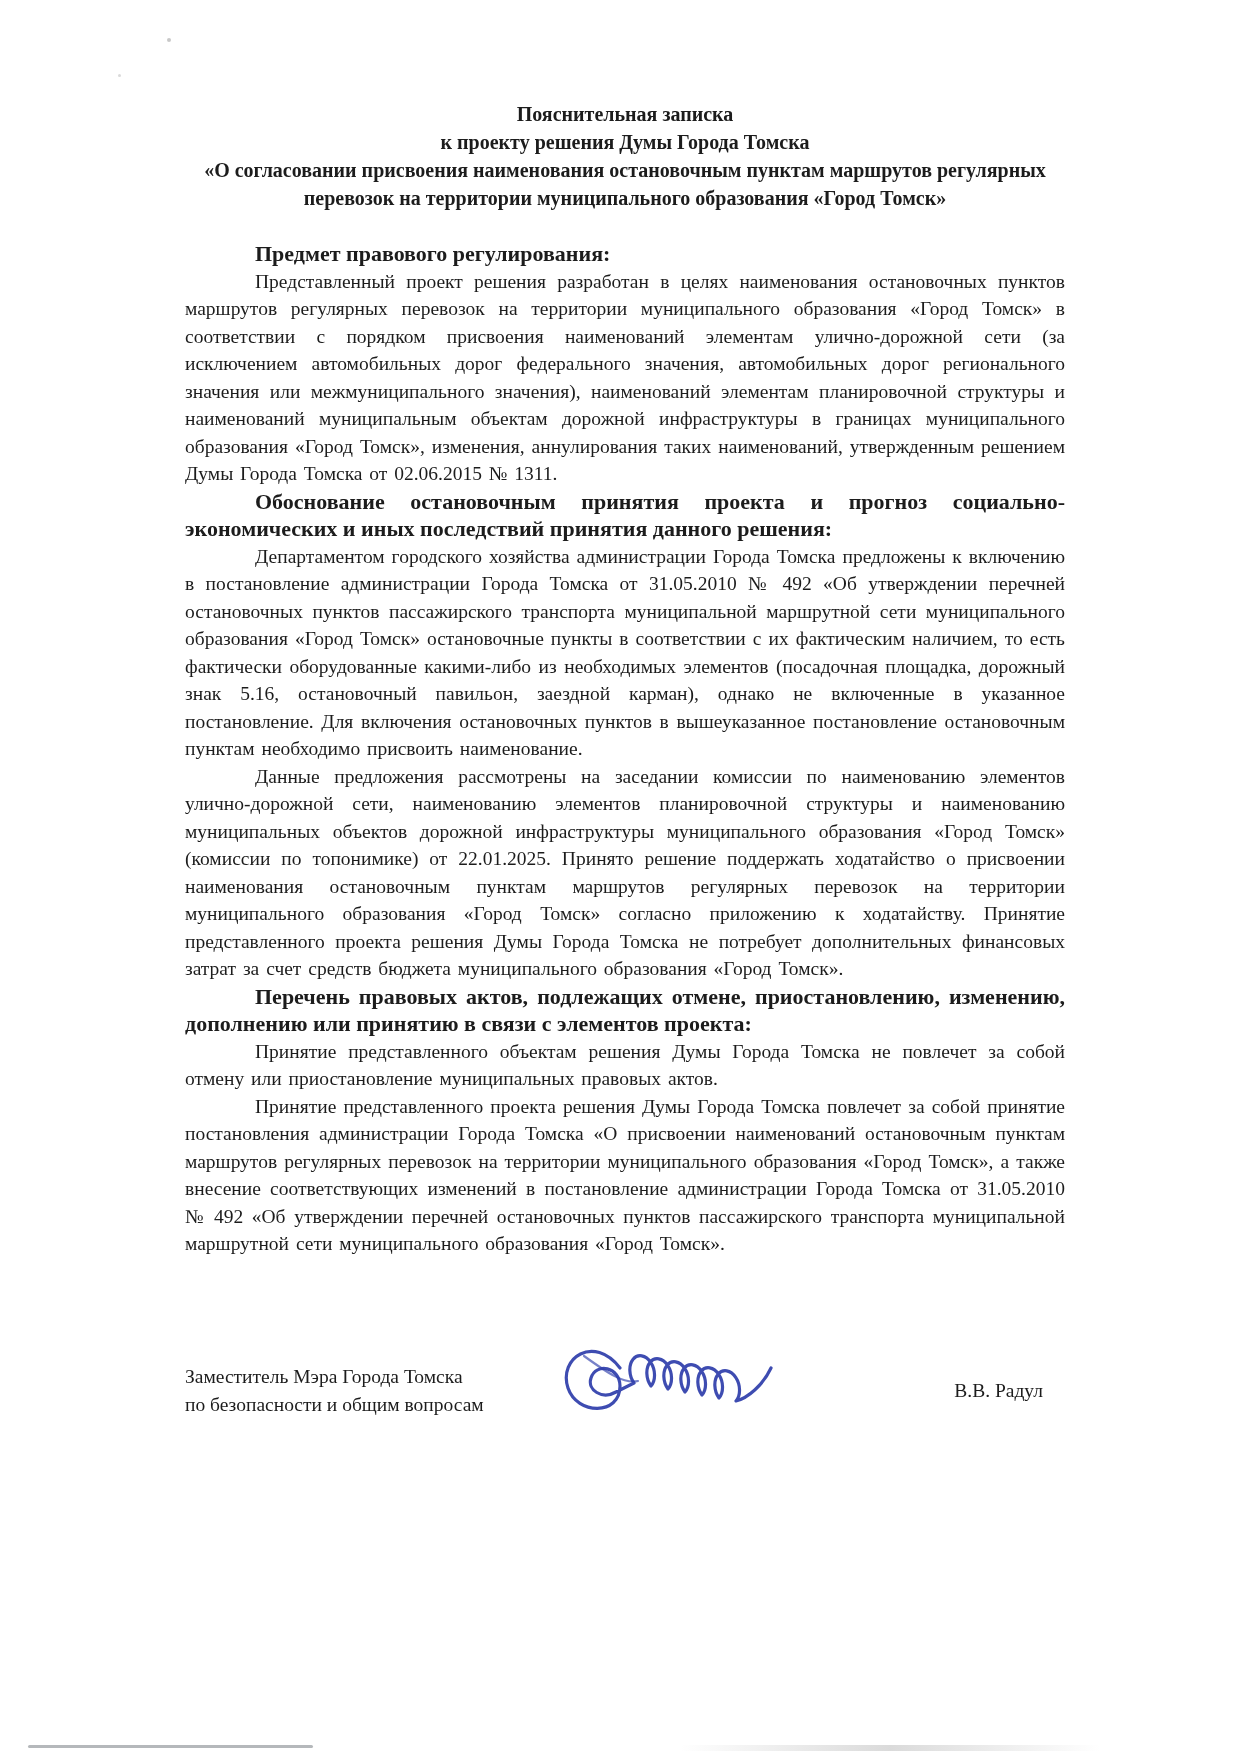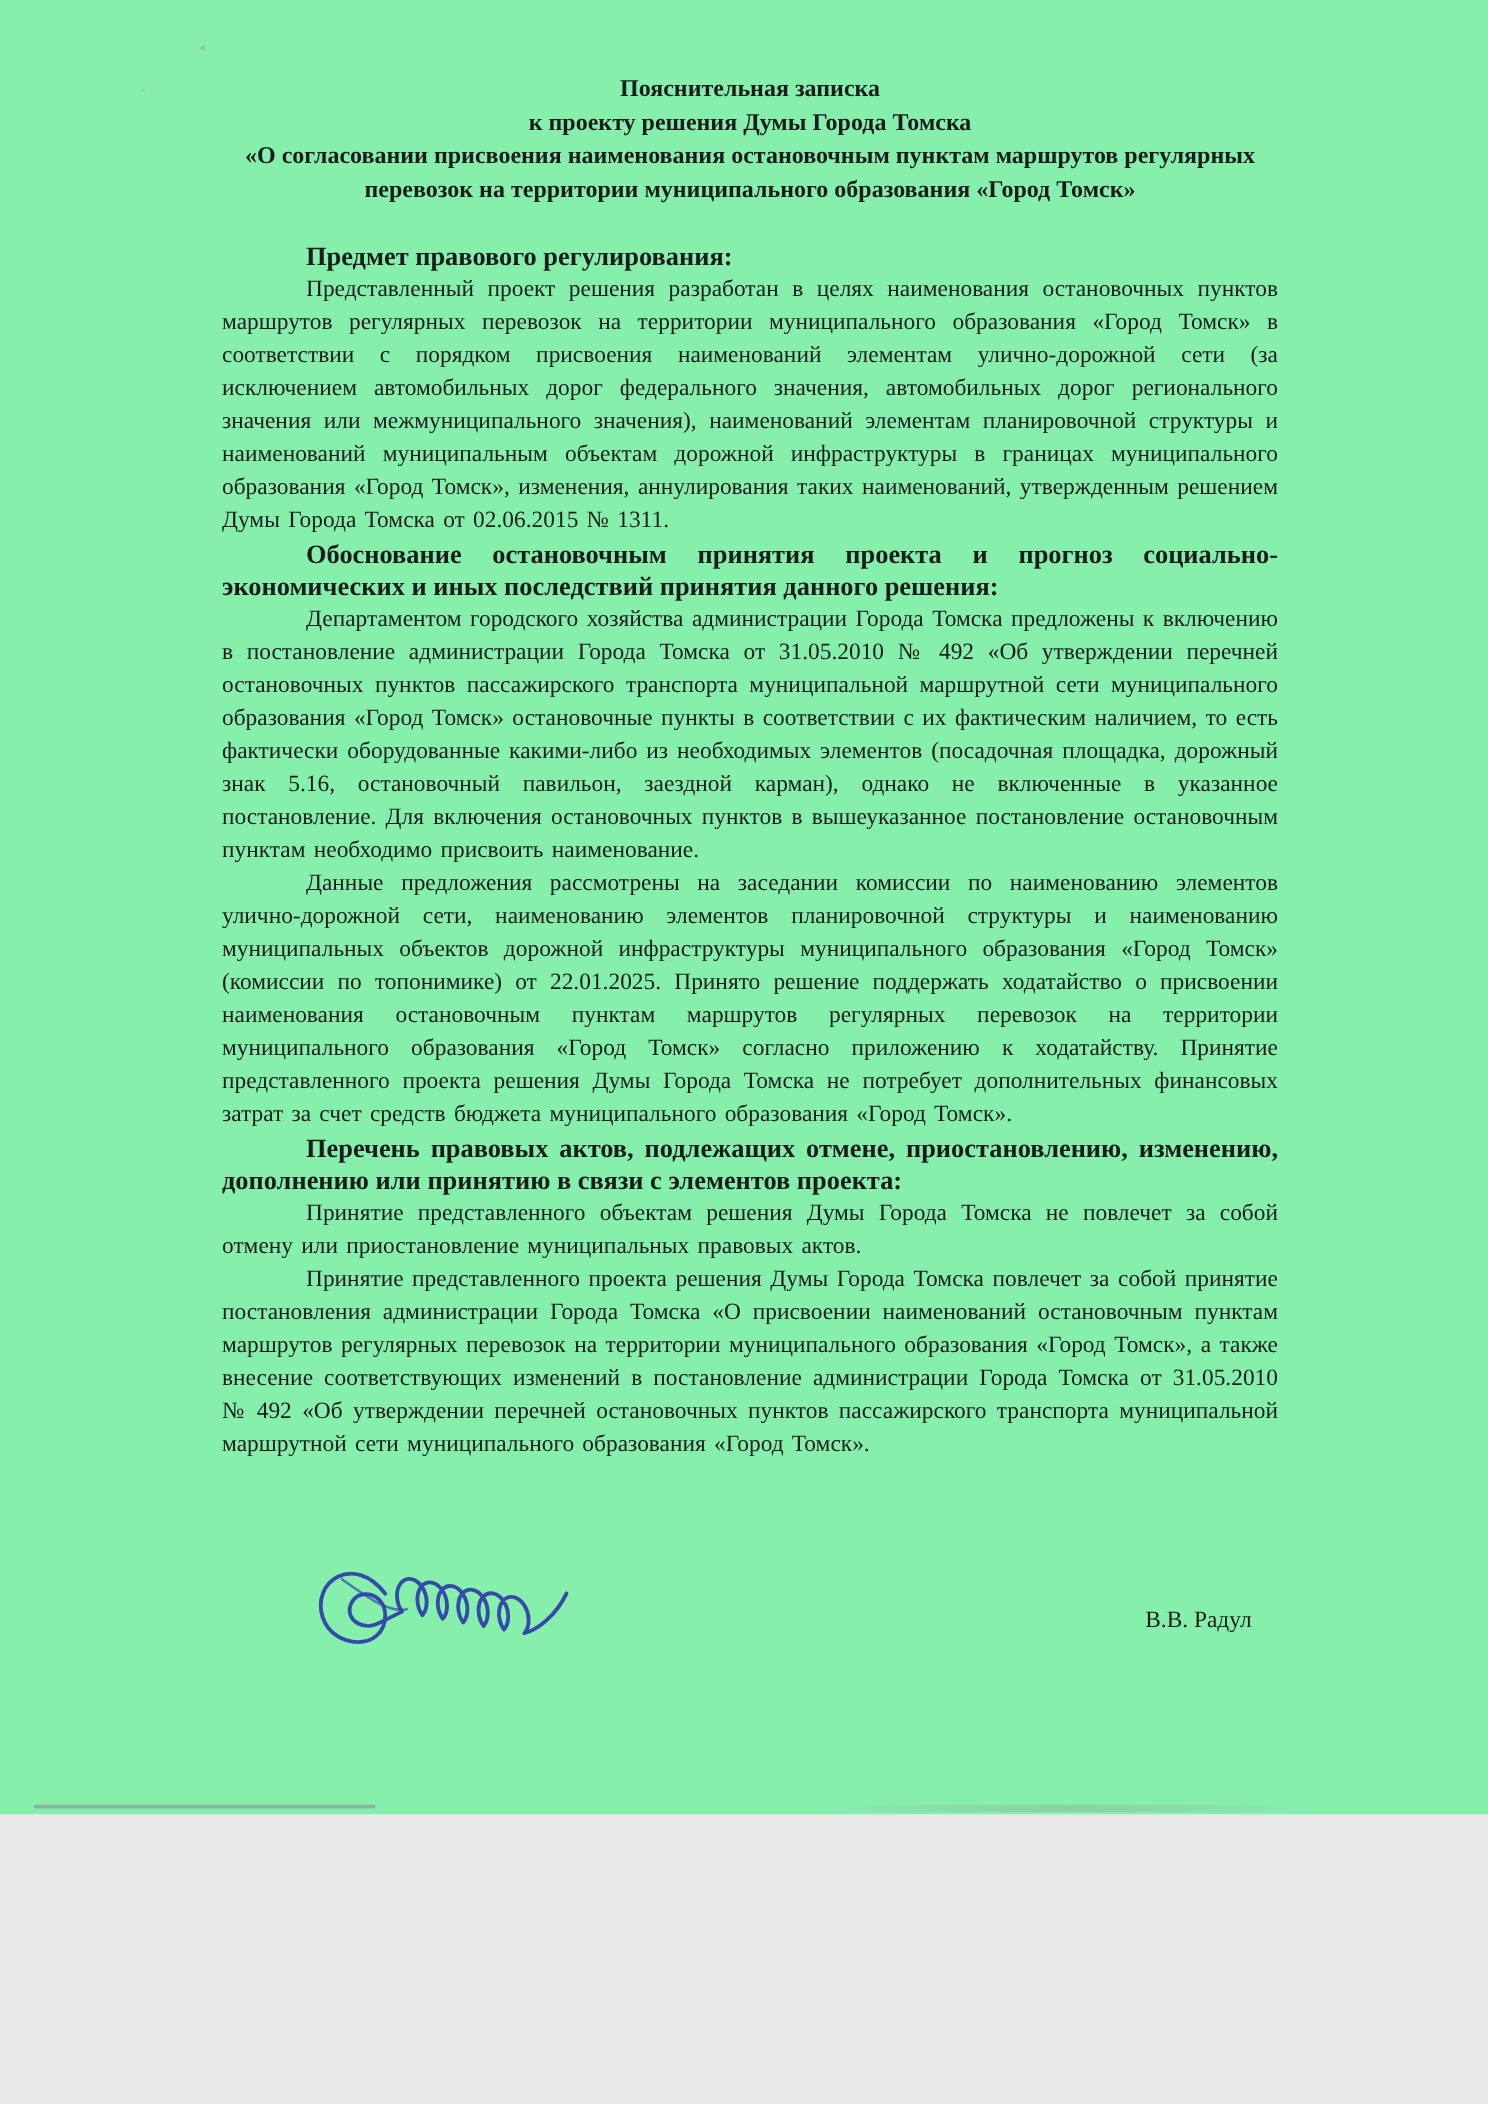--- a/index.html
+++ b/index.html
@@ -3,25 +3,25 @@
 <meta charset="utf-8">
 <style>
   html, body {
     margin: 0;
     padding: 0;
     background: #e8e8e8;
   }
   .page {
     position: relative;
     width: 1240px;
-    height: 1512px;
+    height: 1753px;
     margin: 0 auto;
-    background: #86efac;
+    background: #ffffff;
     box-sizing: border-box;
-    padding: 60px 175px 0 185px;
+    padding: 100px 175px 0 185px;
     font-family: "Liberation Serif", "DejaVu Serif", serif;
     color: #1c1c1c;
     overflow: hidden;
   }
   .title-block {
     text-align: center;
     font-weight: bold;
     font-size: 20px;
     line-height: 28px;
     margin: 0 0 28px 0;
@@ -123,20 +123,24 @@
 
   <p class="heading">Обоснование остановочным принятия проекта и прогноз социально-экономических и иных последствий принятия данного решения:</p>
   <p class="para">Департаментом городского хозяйства администрации Города Томска предложены к включению в постановление администрации Города Томска от 31.05.2010 № 492 «Об утверждении перечней остановочных пунктов пассажирского транспорта муниципальной маршрутной сети муниципального образования «Город Томск» остановочные пункты в соответствии с их фактическим наличием, то есть фактически оборудованные какими-либо из необходимых элементов (посадочная площадка, дорожный знак 5.16, остановочный павильон, заездной карман), однако не включенные в указанное постановление. Для включения остановочных пунктов в вышеуказанное постановление остановочным пунктам необходимо присвоить наименование.</p>
   <p class="para">Данные предложения рассмотрены на заседании комиссии по наименованию элементов улично-дорожной сети, наименованию элементов планировочной структуры и наименованию муниципальных объектов дорожной инфраструктуры муниципального образования «Город Томск» (комиссии по топонимике) от 22.01.2025. Принято решение поддержать ходатайство о присвоении наименования остановочным пунктам маршрутов регулярных перевозок на территории муниципального образования «Город Томск» согласно приложению к ходатайству. Принятие представленного проекта решения Думы Города Томска не потребует дополнительных финансовых затрат за счет средств бюджета муниципального образования «Город Томск».</p>
 
   <p class="heading">Перечень правовых актов, подлежащих отмене, приостановлению, изменению, дополнению или принятию в связи с элементов проекта:</p>
   <p class="para">Принятие представленного объектам решения Думы Города Томска не повлечет за собой отмену или приостановление муниципальных правовых актов.</p>
   <p class="para">Принятие представленного проекта решения Думы Города Томска повлечет за собой принятие постановления администрации Города Томска «О присвоении наименований остановочным пунктам маршрутов регулярных перевозок на территории муниципального образования «Город Томск», а также внесение соответствующих изменений в постановление администрации Города Томска от 31.05.2010 № 492 «Об утверждении перечней остановочных пунктов пассажирского транспорта муниципальной маршрутной сети муниципального образования «Город Томск».</p>
 
   <div class="sig-row">
+    <div class="sig-pos">
+      <div>Заместитель Мэра Города Томска</div>
+      <div>по безопасности и общим вопросам</div>
+    </div>
     <div class="sig-ink">
       <svg width="270" height="112" viewBox="0 0 270 112" aria-hidden="true">
         <path d="M66 42
                  C40 8 4 32 14 62
                  C23 89 66 90 66 60
                  C66 41 42 36 37 52
                  C33 64 48 74 62 66
                  L80 57
                  a12 17 -14 1 1 17 3
                  a12 17 -14 1 1 17 3

